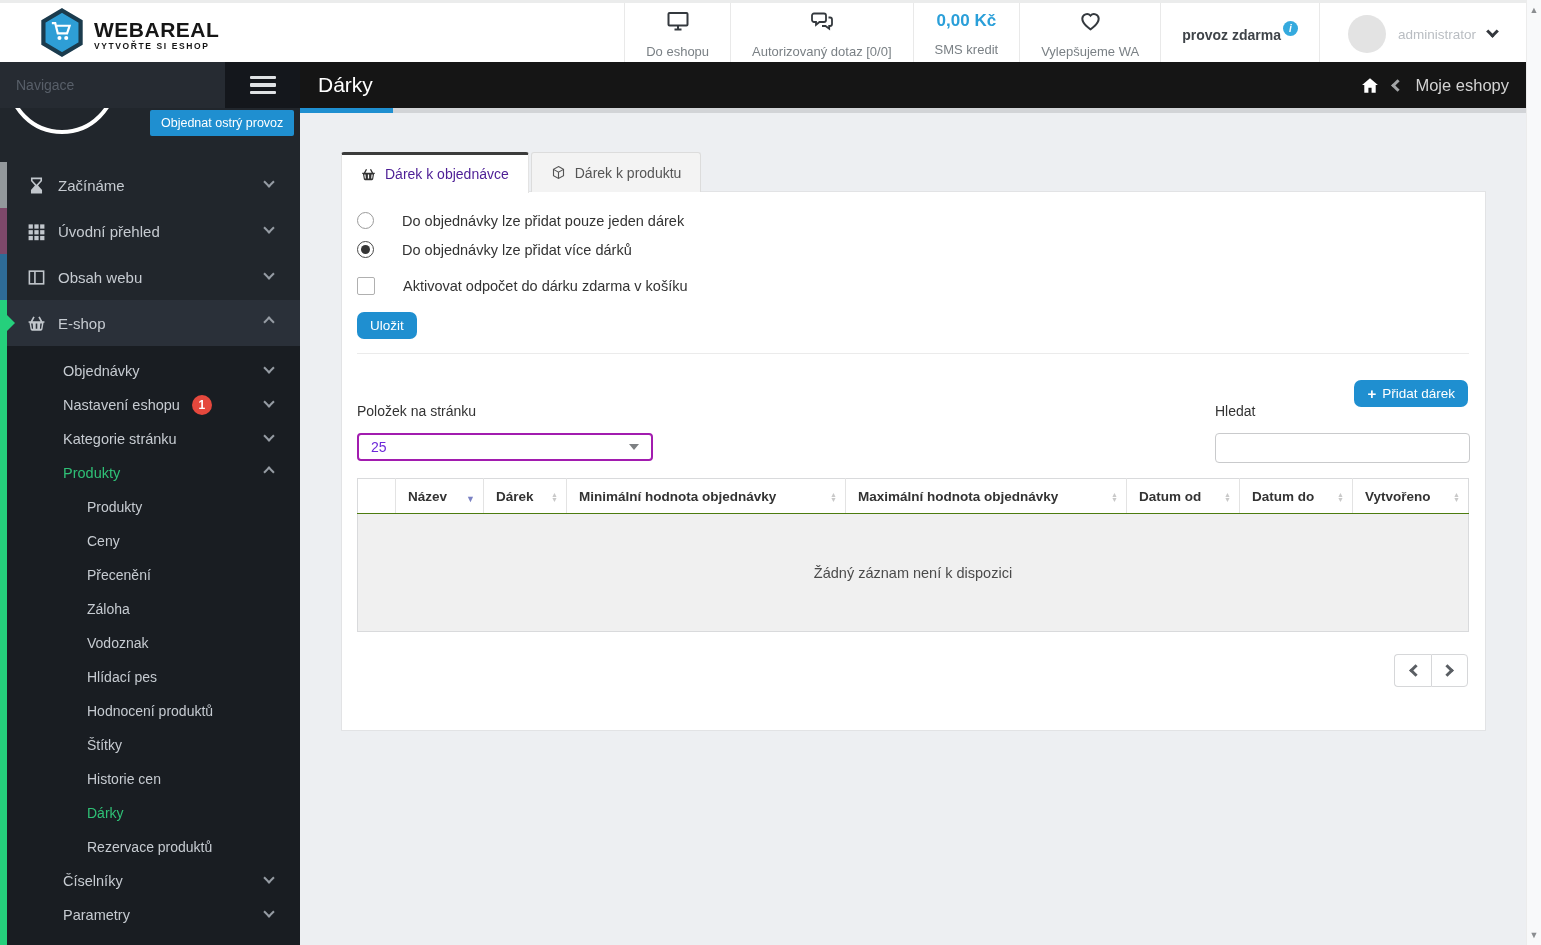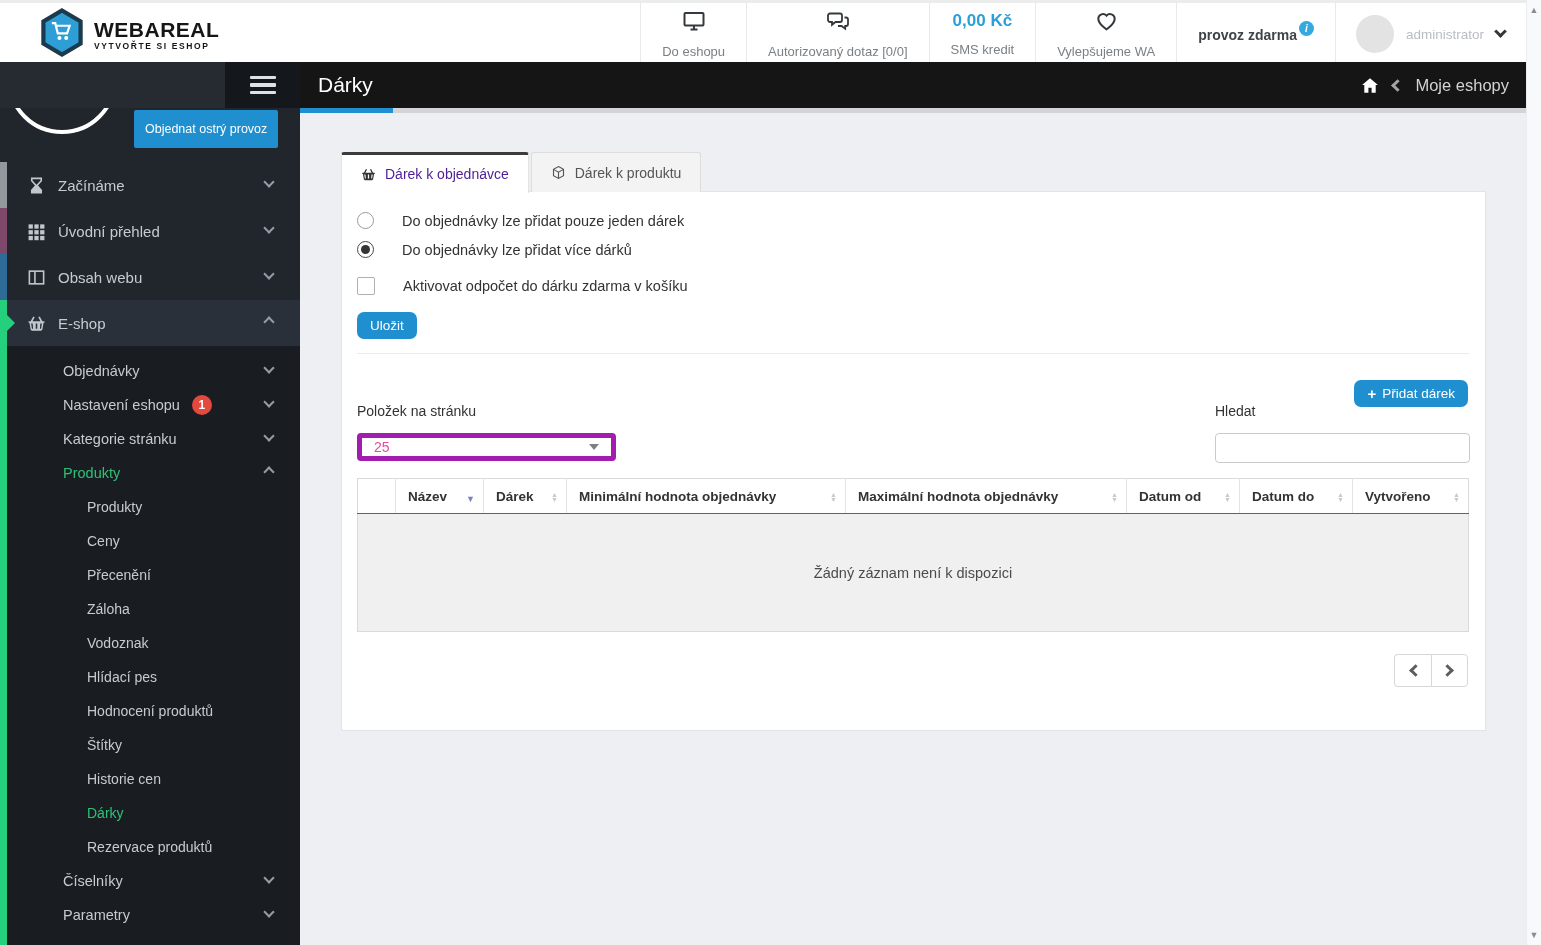--- a/index.html
+++ b/index.html
@@ -12,35 +12,35 @@
   .logo-text .tagline{font-size:8.5px;font-weight:700;color:#161616;letter-spacing:1.6px}
   .header-items{position:absolute;right:16px;top:0;height:62px;display:flex}
   .h-item{border-left:1px solid #e9e9e9;display:flex;flex-direction:column;align-items:center;justify-content:center;padding:0 21px;gap:11px;cursor:pointer}
   .h-item:last-child{border-right:1px solid #e9e9e9;border-right:none}
   .h-item .hi-icon{color:#34393e;height:24px;display:flex;align-items:center}
   .h-item .hi-label{font-size:13px;color:#7a8085;white-space:nowrap}
   .h-item .hi-value{font-size:17px;font-weight:700;color:#2a9fd9}
   .h-item.provoz{flex-direction:row;gap:2px;align-items:flex-start;padding-top:18px}
   .h-item.provoz .hi-strong{font-size:14px;font-weight:700;color:#3f4449;margin-top:6px}
   .info-dot{width:15px;height:15px;border-radius:50%;background:#35aade;color:#fff;font-size:10px;font-weight:700;font-style:italic;display:flex;align-items:center;justify-content:center}
-  .h-item.user{flex-direction:row;gap:12px;padding:0 20px}
+  .h-item.user{flex-direction:row;gap:12px;padding:0 28px}
   .avatar{width:38px;height:38px;border-radius:50%;background:#e3e3e3}
   .user-name{font-size:13.5px;color:#b9bdc2}
   .u-chv{width:9px;height:9px;border-right:3px solid #33373c;border-bottom:3px solid #33373c;transform:rotate(45deg);margin-top:-5px}
 
   
   .sidebar{position:absolute;left:0;top:62px;width:300px;height:883px;background:#21262c}
   .sb-top{height:46px;background:#262b32;position:relative}
   .sb-search{position:absolute;left:0;top:0;width:225px;height:46px;background:transparent;border:none;padding:0 16px;color:#aab0b8;font-size:14px;outline:none;font-family:inherit}
   .sb-search::placeholder{color:#585f69}
   .sb-burger{position:absolute;right:0;top:0;width:75px;height:46px;background:#14171c;display:flex;flex-direction:column;justify-content:center;align-items:center;gap:4px;cursor:pointer}
   .sb-burger i{display:block;width:26px;height:3.5px;background:#dfe2e5;border-radius:1px}
   .sb-body{position:absolute;top:46px;left:0;right:0;bottom:0;overflow:hidden}
   .avatar-arc{position:absolute;left:7px;top:-84px;width:110px;height:110px;border:4px solid #fff;border-radius:50%}
-  .order-btn{position:absolute;left:134px;top:2px;background:#1f8fd0;color:#fff;font-size:12.5px;padding:12px 11px;border:none;border-radius:2px;cursor:pointer;font-family:inherit}
+  .order-btn{position:absolute;left:150px;top:2px;background:#1f8fd0;color:#fff;font-size:12.5px;padding:6px 11px;border:none;border-radius:2px;cursor:pointer;font-family:inherit}
   .menu{position:absolute;left:0;top:54px;right:0;bottom:0}
   .mi{position:relative;display:flex;align-items:center;color:#c6cbd1;cursor:pointer}
   .mi.parent{height:46px;font-size:15px;padding-left:58px}
   .mi-icon{position:absolute;left:27px;width:19px;height:19px;color:#c2c7cd;display:flex;align-items:center}
   .mi-icon svg{width:19px;height:19px}
   .mi.parent::before{content:'';position:absolute;left:0;top:0;bottom:0;width:7px}
   .mi.s-gray::before{background:#93989c}
   .mi.s-plum::before{background:#7e486a}
   .mi.s-blue::before{background:#2e6b97}
   .mi.s-green::before{background:#25d07c}
@@ -82,21 +82,21 @@
   .opt-row{display:flex;align-items:center;gap:28px;left:15px}
   .radio{width:17px;height:17px;border-radius:50%;border:1px solid #9b9b9b;background:#fff;display:flex;align-items:center;justify-content:center;cursor:pointer;flex:none}
   .radio.sel{border-color:#4a4a4a}
   .radio.sel::after{content:'';width:9px;height:9px;border-radius:50%;background:#353535}
   .checkbox{width:18px;height:18px;border:1px solid #b0b0b0;border-radius:2px;background:#fff;cursor:pointer;flex:none}
   .opt-label{font-size:14.5px;color:#333}
   .btn-blue{background:#1f8fd0;color:#fff;font-size:13.5px;border:none;border-radius:7px;padding:6px 13px;cursor:pointer;font-family:inherit;display:inline-flex;align-items:center;gap:6px}
   .plus{font-size:15px;font-weight:700;line-height:13px}
   .divider{left:15px;right:16px;top:161px;border-top:1px solid #ebebeb}
   .small-label{font-size:14px;color:#333}
-  .pp-select{left:15px;top:241px;width:259px;height:28px;border:5px solid #a21caf;border-radius:4px;background:#fff;display:flex;align-items:center;padding:0 12px;font-size:14px;color:#ec4899;cursor:pointer}
+  .pp-select{left:15px;top:241px;width:296px;height:28px;border:2px solid #a21caf;border-radius:4px;background:#fff;display:flex;align-items:center;padding:0 12px;font-size:14px;color:#6d28d9;cursor:pointer}
   .pp-caret{margin-left:auto;width:0;height:0;border-left:5px solid transparent;border-right:5px solid transparent;border-top:6px solid #7d8083}
   .search-input{left:873px;top:241px;width:255px;height:30px;border:1px solid #c9cacc;border-radius:4px;background:#fff;padding:0 10px;font-size:14px;outline:none;font-family:inherit}
 
   table.grid{left:15px;right:16px;top:286px;position:absolute;width:calc(100% - 31px);border-collapse:collapse;border:1px solid #d9dadc}
   .grid th{height:35px;font-size:13.5px;font-weight:700;color:#333;text-align:left;padding:0 8px 0 12px;border-left:1px solid #e3e3e3;border-bottom:1px solid #4d7c0f;background:#fff;white-space:nowrap;cursor:pointer}
   .grid th:first-child{border-left:none}
   .sort{float:right;display:inline-flex;flex-direction:column;line-height:5px;font-size:7px;color:#c9c9c9;margin-top:3px}
   .sort.active-desc{font-size:9px;color:#7b82c4;line-height:9px;margin-top:6px}
   .grid td.empty{background:#f0f0f0;height:118px;text-align:center;color:#4b4b4b;font-size:14.5px}
 
@@ -173,20 +173,21 @@
     <div class="h-item user">
       <span class="avatar"></span>
       <span class="user-name">administrator</span>
       <span class="u-chv"></span>
     </div>
   </div>
 </div>
 
 <div class="sidebar">
   <div class="sb-top">
+    <input class="sb-search" placeholder="Navigace" style="">
     <div class="sb-burger">
         <i></i>
         <i></i>
         <i></i>
       </div>
   </div>
   <div class="sb-body">
     <div class="avatar-arc"></div>
     <button class="order-btn">Objednat ostrý provoz</button>
 

